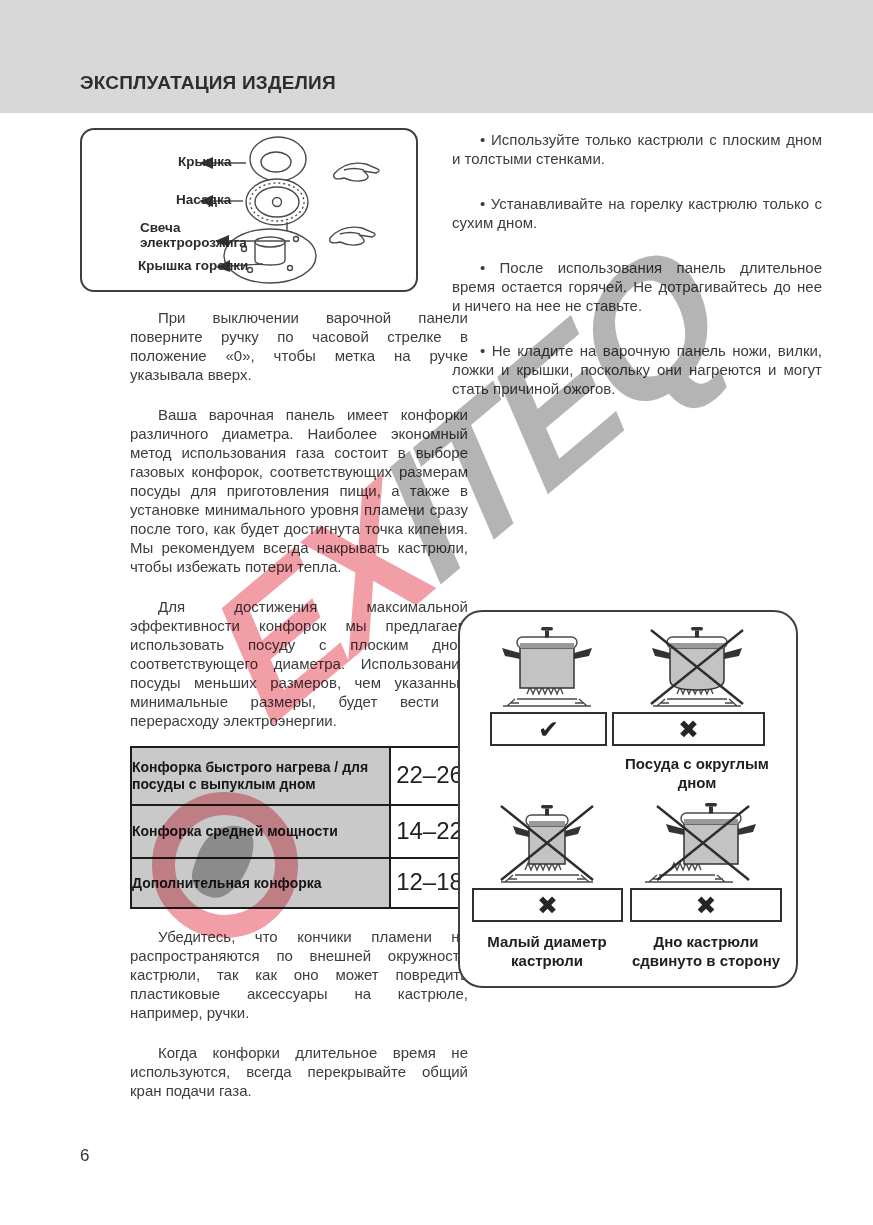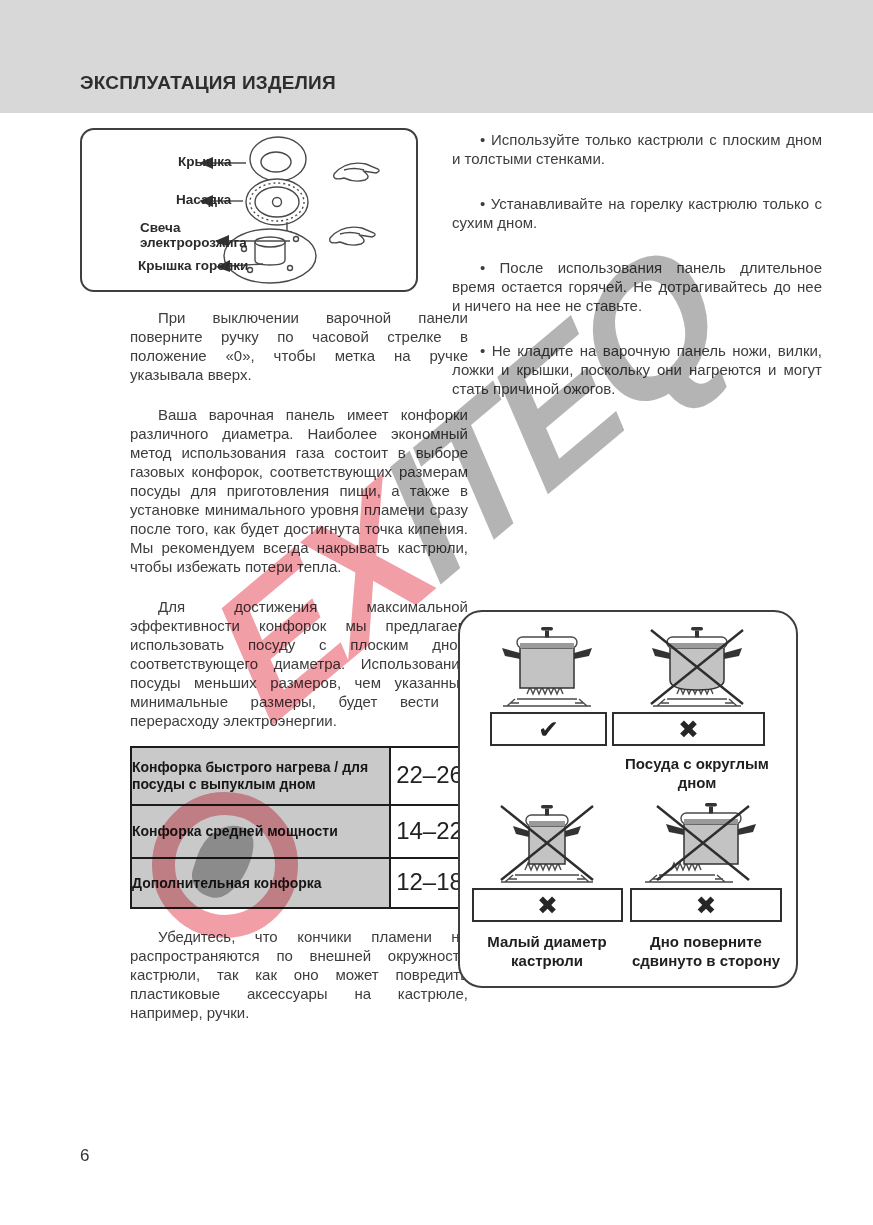--- a/index.html
+++ b/index.html
@@ -184,20 +184,21 @@
         <td class="bt-label">Дополнительная конфорка</td>
         <td class="bt-value">
           <span>12–18</span>
           <span class="bt-unit">см</span>
         </td>
       </tr>
     </tbody>
   </table>
 
   <p class="para">Убедитесь, что кончики пламени не распространяются по внешней окружности кастрюли, так как оно может повредить пластиковые аксессуары на кастрюле, например, ручки.</p>
+  <p class="para">Когда конфорки длительное время не используются, всегда перекрывайте общий кран подачи газа.</p>
 </div>
 
 <div class="col col-right">
   <p class="para">• Используйте только кастрюли с плоским дном и толстыми стенками.</p>
   <p class="para">• Устанавливайте на горелку кастрюлю только с сухим дном.</p>
   <p class="para">• После использования панель длительное время остается горячей. Не дотрагивайтесь до нее и ничего на нее не ставьте.</p>
   <p class="para">• Не кладите на варочную панель ножи, вилки, ложки и крышки, поскольку они нагреются и могут стать причиной ожогов.</p>
 </div>
 
 <div class="cookware-box">
@@ -263,21 +264,21 @@
     </div>
   <div class="mark-box mb-3">
       <span>✖</span>
     </div>
   <div class="mark-box mb-4">
       <span>✖</span>
     </div>
 
   <div class="cook-caption cc-1">Посуда с округлым дном</div>
   <div class="cook-caption cc-2">Малый диаметр кастрюли</div>
-  <div class="cook-caption cc-3">Дно поверните сдвинуто в сторону</div>
+  <div class="cook-caption cc-3">Дно кастрюли сдвинуто в сторону</div>
 </div>
 
 <div class="page-number">6</div>
 
 <div class="watermark">
   <div class="wm-ring">
     <div class="wm-flame"></div>
   </div>
   <div class="wm-text">
     <span class="wm-red">EX</span><span class="wm-gray">ITEQ</span>

